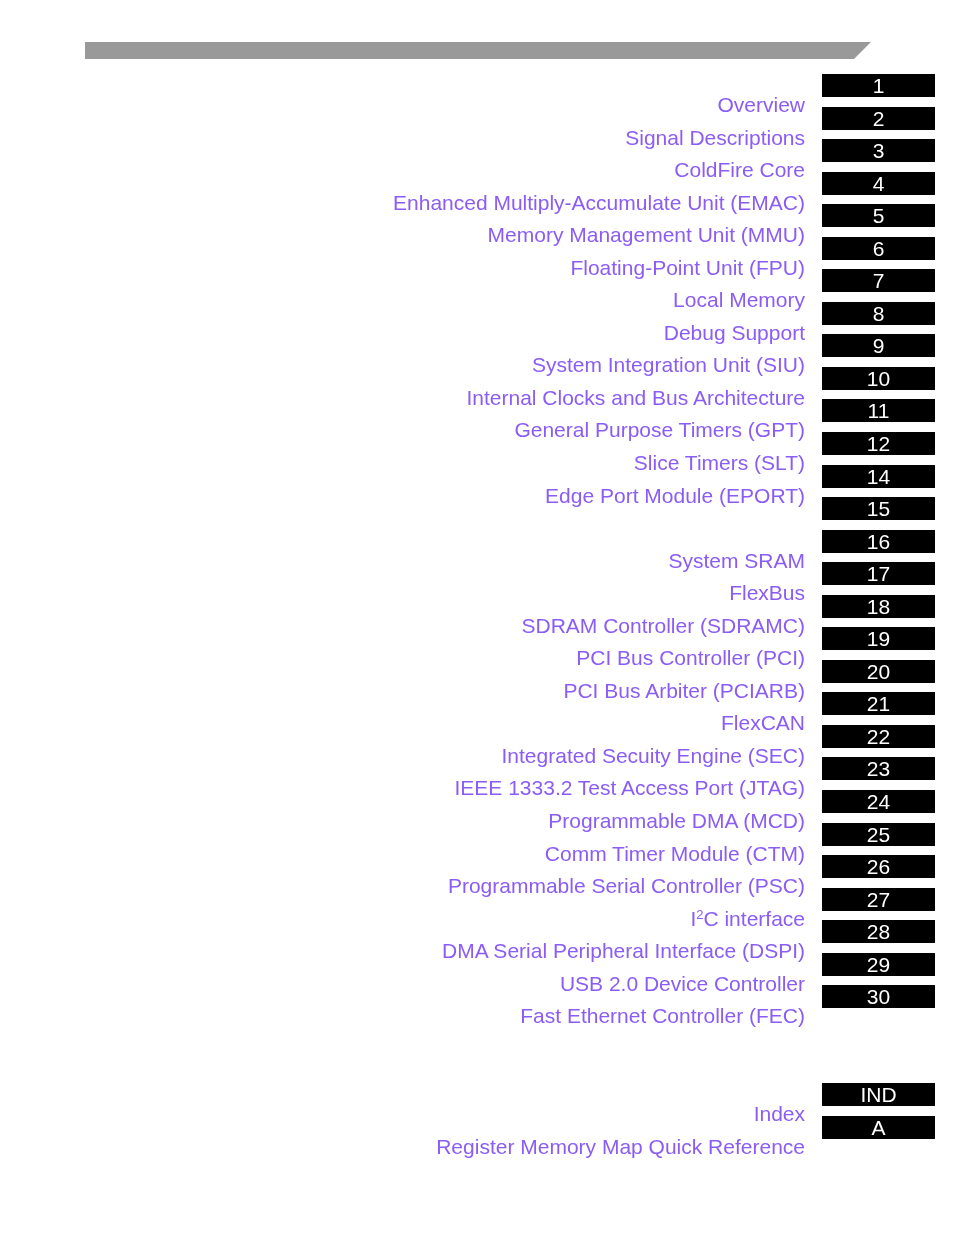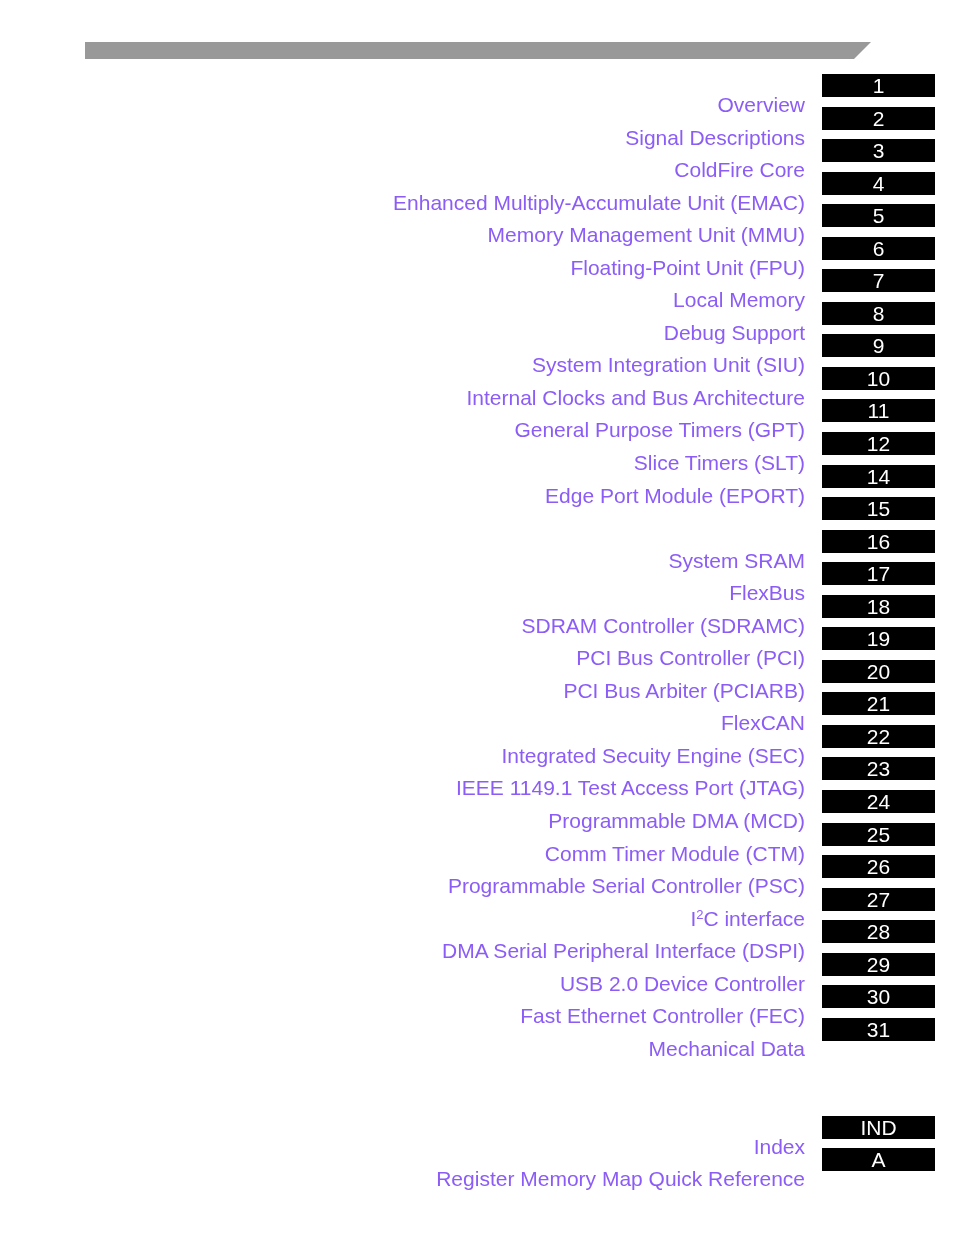--- a/index.html
+++ b/index.html
@@ -163,21 +163,21 @@
     </div>
     <div class="chapter-row">
       <div class="chapter-title">FlexCAN</div>
       <div class="chapter-tab">21</div>
     </div>
     <div class="chapter-row">
       <div class="chapter-title">Integrated Secuity Engine (SEC)</div>
       <div class="chapter-tab">22</div>
     </div>
     <div class="chapter-row">
-      <div class="chapter-title">IEEE 1149.1 Test Access Port (JTAG)</div>
+      <div class="chapter-title">IEEE 1333.2 Test Access Port (JTAG)</div>
       <div class="chapter-tab">23</div>
     </div>
     <div class="chapter-row">
       <div class="chapter-title">Programmable DMA (MCD)</div>
       <div class="chapter-tab">24</div>
     </div>
     <div class="chapter-row">
       <div class="chapter-title">Comm Timer Module (CTM)</div>
       <div class="chapter-tab">25</div>
     </div>
@@ -194,24 +194,20 @@
       <div class="chapter-tab">28</div>
     </div>
     <div class="chapter-row">
       <div class="chapter-title">USB 2.0 Device Controller</div>
       <div class="chapter-tab">29</div>
     </div>
     <div class="chapter-row">
       <div class="chapter-title">Fast Ethernet Controller (FEC)</div>
       <div class="chapter-tab">30</div>
     </div>
-    <div class="chapter-row">
-      <div class="chapter-title">Mechanical Data</div>
-      <div class="chapter-tab">31</div>
-    </div>
     <div class="chapter-row spacer-row"></div>
     <div class="chapter-row">
       <div class="chapter-title">Index</div>
       <div class="chapter-tab">IND</div>
     </div>
     <div class="chapter-row">
       <div class="chapter-title">Register Memory Map Quick Reference</div>
       <div class="chapter-tab">A</div>
     </div>
   </div>

